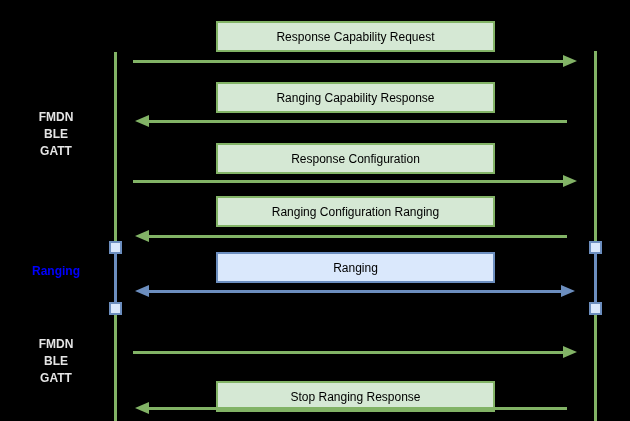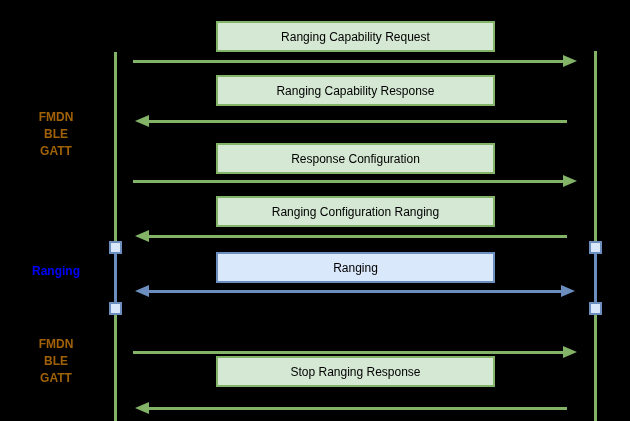--- a/index.html
+++ b/index.html
@@ -18,21 +18,21 @@
   
   .side-label {
     position: absolute;
     left: 0;
     width: 112px;
     text-align: center;
     font-size: 12px;
     font-weight: bold;
     line-height: 17px;
   }
-  .side-label.green { color: #a16207; }
+  .side-label.green { color: #e5e5e5; }
   .side-label.blue  { color: #0000FF; line-height: 15px; }
 
   
   .lifeline {
     position: absolute;
     width: 3px;
     background: #82b366;
   }
 
   
@@ -114,41 +114,41 @@
   <div class="lifeline" style="left:114px; top:52px; height:369px"></div>
   <div class="lifeline" style="left:594px; top:51px; height:370px"></div>
 
   <div class="activation-line" style="left:114px; top:247px; height:61px"></div>
   <div class="activation-line" style="left:594px; top:247px; height:61px"></div>
   <div class="activation-square" style="left:109px; top:241px"></div>
   <div class="activation-square" style="left:109px; top:302px"></div>
   <div class="activation-square" style="left:589px; top:241px"></div>
   <div class="activation-square" style="left:589px; top:302px"></div>
 
-  <div class="msg-box green" style="top:21px">Ranging Capability Request</div>
+  <div class="msg-box green" style="top:21px">Response Capability Request</div>
   <div class="h-line green" style="left:133px; top:60px; width:430px"></div>
   <div class="head right green" style="left:563px; top:55px"></div>
 
-  <div class="msg-box green" style="top:75px">Ranging Capability Response</div>
+  <div class="msg-box green" style="top:82px">Ranging Capability Response</div>
   <div class="h-line green" style="left:149px; top:120px; width:418px"></div>
   <div class="head left green" style="left:135px; top:115px"></div>
 
   <div class="msg-box green" style="top:143px">Response Configuration</div>
   <div class="h-line green" style="left:133px; top:180px; width:430px"></div>
   <div class="head right green" style="left:563px; top:175px"></div>
 
   <div class="msg-box green" style="top:196px">Ranging Configuration Ranging</div>
   <div class="h-line green" style="left:149px; top:235px; width:418px"></div>
   <div class="head left green" style="left:135px; top:230px"></div>
 
   <div class="msg-box blue" style="top:252px">Ranging</div>
   <div class="h-line blue" style="left:149px; top:290px; width:412px"></div>
   <div class="head left blue" style="left:135px; top:285px"></div>
   <div class="head right blue" style="left:561px; top:285px"></div>
 
   <div class="h-line green" style="left:133px; top:351px; width:430px"></div>
   <div class="head right green" style="left:563px; top:346px"></div>
 
-  <div class="msg-box green" style="top:356px">Stop Ranging Response</div>
+  <div class="msg-box green" style="top:381px">Stop Ranging Response</div>
   <div class="h-line green" style="left:149px; top:407px; width:418px"></div>
   <div class="head left green" style="left:135px; top:402px"></div>
 
 </div>
 
 </body></html>

